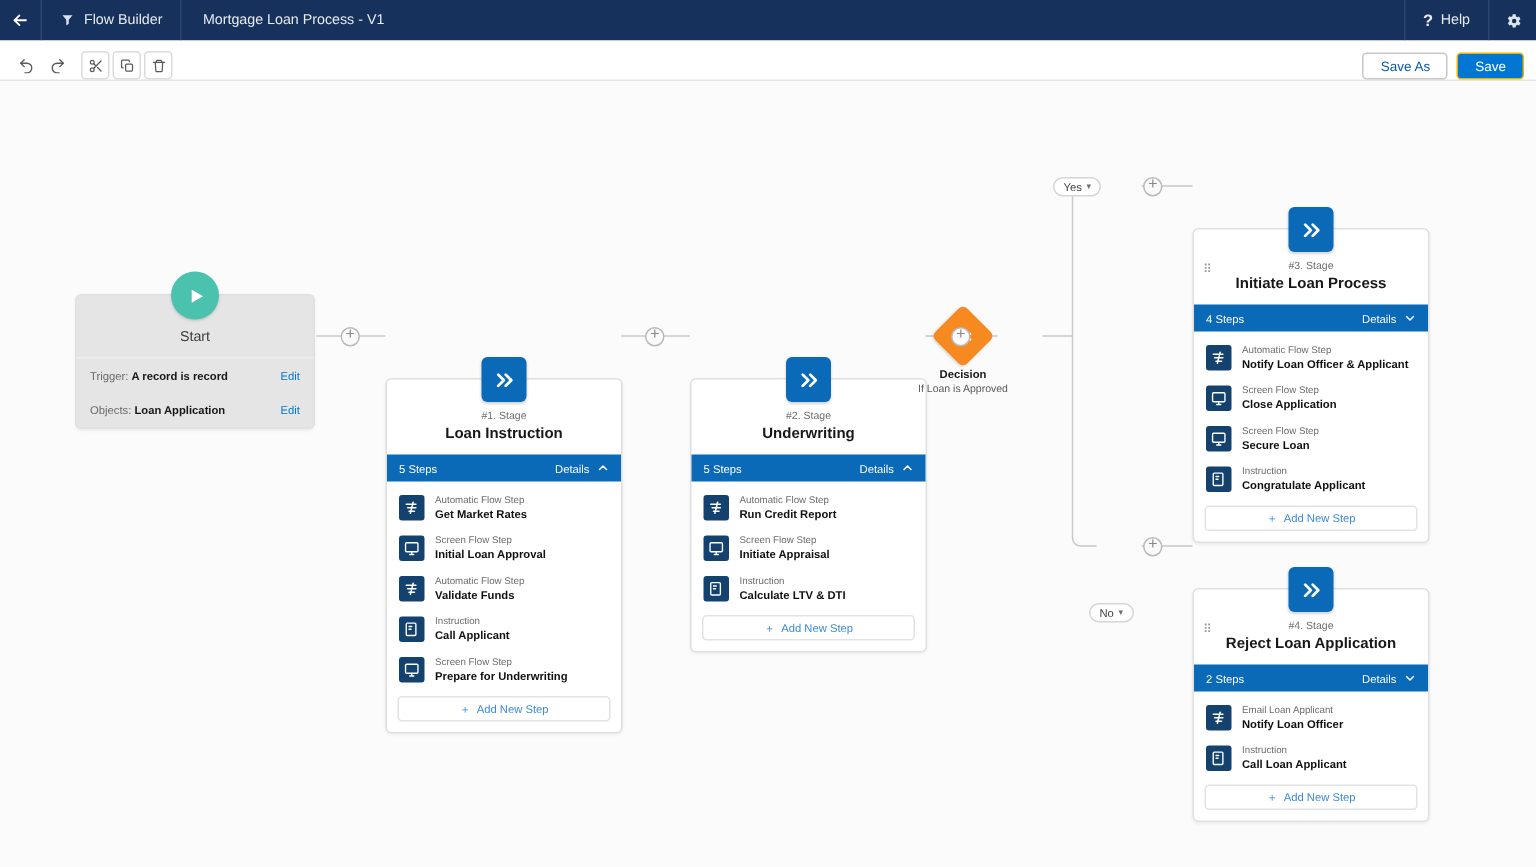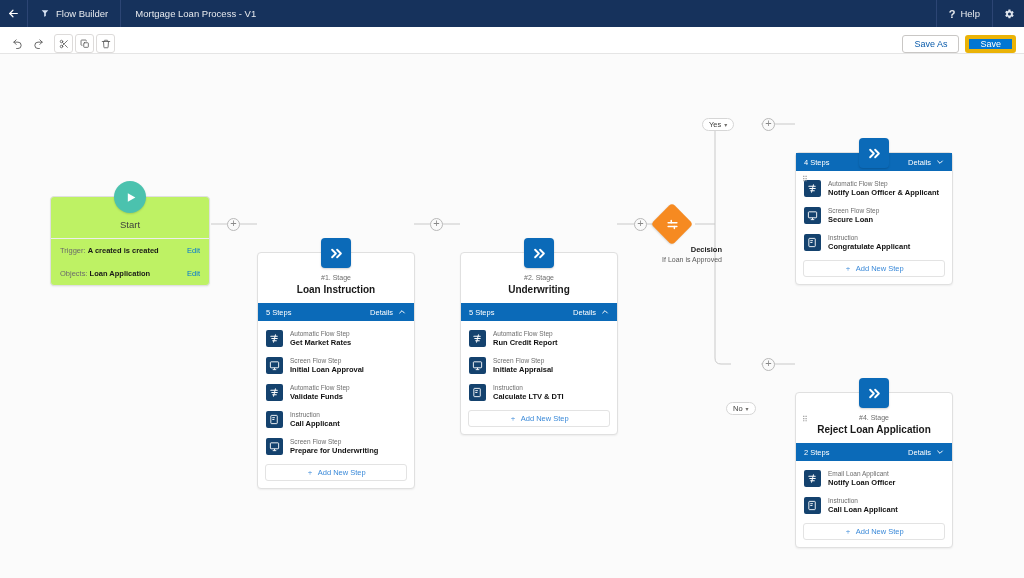--- a/index.html
+++ b/index.html
@@ -53,21 +53,21 @@
     width: 19px; height: 19px; display: flex; align-items: center; justify-content: center;
     border-radius: 3px; cursor: pointer; color: #706e6b;
   }
   .tool-btn.bordered { border: 1px solid #dddbda; }
   .tool-spacer { flex: 1; }
   .btn {
     height: 18px; padding: 0 11px; border-radius: 3px; font-size: 9px;
     display: flex; align-items: center; justify-content: center; cursor: pointer;
   }
   .btn-neutral { background: #fff; border: 1px solid #c9c7c5; color: #0b5cab; margin-right: 6px; }
-  .btn-brand { background: #0176d3; border: 4px solid #eab308; color: #fff; }
+  .btn-brand { background: #0176d3; border: 1px solid #eab308; color: #fff; }
 
   
   .canvas {
     position: absolute; top: 54px; left: 0; width: 1024px; height: 524px;
     background: #fbfbfb; overflow: hidden;
   }
   .wires { position: absolute; top: 0; left: 0; width: 1024px; height: 524px; }
 
   .node { position: absolute; }
 
@@ -84,21 +84,21 @@
   .branch-pill {
     position: absolute; z-index: 5; background: #ffffff;
     border: 1px solid #d6d6d6; border-radius: 9px;
     height: 13px; padding: 0 6px; display: flex; align-items: center; gap: 3px;
     font-size: 7.5px; color: #3e3e3c; cursor: pointer;
   }
   .branch-pill .car { font-size: 6px; color: #706e6b; }
 
   
   .start-card {
-    width: 160px; background: #bef264; border: 1px solid #e0e0e0; border-radius: 4px;
+    width: 160px; background: #e5e5e5; border: 1px solid #e0e0e0; border-radius: 4px;
     box-shadow: 0 1px 2px rgba(0,0,0,.06);
   }
   .start-head {
     height: 42px; display: flex; align-items: flex-end; justify-content: center;
     padding-bottom: 8px; border-bottom: 1px solid #ededed;
     font-size: 9.5px; color: #3e3e3c;
   }
   .start-play {
     position: absolute; top: -16px; left: 50%; margin-left: -16px;
     width: 32px; height: 32px; border-radius: 50%; background: #4bc2ae;
@@ -298,21 +298,21 @@
       <div class="start-card" style="position:relative;">
         <div class="start-play">
           <svg width="13" height="13" viewBox="0 0 24 24" fill="#ffffff">
               <polygon points="7,4 21,12 7,20"></polygon>
             </svg>
         </div>
         <div class="start-head">Start</div>
         <div class="start-row">
           <div>
             <span class="lbl">Trigger:</span>
-            <span class="val">A created is created</span>
+            <span class="val">A record is record</span>
           </div>
           <span class="edit">Edit</span>
         </div>
         <div class="start-row">
           <div>
             <span class="lbl">Objects:</span>
             <span class="val">Loan Application</span>
           </div>
           <span class="edit">Edit</span>
         </div>
@@ -475,21 +475,21 @@
               <div class="step-name">Calculate LTV &amp; DTI</div>
             </div>
         </div>
       </div>
       <div class="add-step">
         <span>＋</span>
         <span>Add New Step</span>
       </div>
     </div>
 
-    <div class="decision-wrap" style="left:622px; top:155px; width:100px;text-align:right;">
+    <div class="decision-wrap" style="left:592px; top:155px; width:100px;">
       <div class="diamond">
         <div class="inner">
           <svg width="15" height="15" viewBox="0 0 24 24" fill="none" stroke="#fff" stroke-width="2.4" stroke-linecap="round">
             <line x1="5" y1="9" x2="19" y2="9"></line>
               <line x1="5" y1="15" x2="19" y2="15"></line>
             <line x1="10" y1="5.5" x2="10" y2="9"></line>
               <line x1="15" y1="15" x2="15" y2="18.5"></line>
           </svg>
         </div>
       </div>
@@ -500,20 +500,24 @@
     <div class="stage" style="left:795px; top:98px;">
       <div class="stage-badge">
         <svg width="15" height="15" viewBox="0 0 24 24" fill="none" stroke="#fff" stroke-width="3" stroke-linecap="round" stroke-linejoin="round">
           <polyline points="5 6 11 12 5 18"></polyline>
             <polyline points="13 6 19 12 13 18"></polyline>
         </svg>
       </div>
       <div class="drag-handle">
           <i>⠿</i>
         </div>
+      <div class="stage-head">
+        <div class="stage-num">#3. Stage</div>
+        <div class="stage-name">Initiate Loan Process</div>
+      </div>
       <div class="stage-bar">
         <span>4 Steps</span>
         <span class="right">
           <span>Details</span>
           <svg width="8" height="8" viewBox="0 0 24 24" fill="none" stroke="#fff" stroke-width="3" stroke-linecap="round" stroke-linejoin="round">
               <polyline points="5 9 12 16 19 9"></polyline>
             </svg>
         </span>
       </div>
       <div class="steps">
@@ -534,20 +538,33 @@
         <div class="step">
           <div class="step-ico">
               <svg width="11" height="11" viewBox="0 0 24 24" fill="none" stroke="#fff" stroke-width="2">
                 <rect x="3" y="4" width="18" height="13" rx="1.5"></rect>
                 <line x1="9" y1="21" x2="15" y2="21" stroke-linecap="round"></line>
                 <line x1="12" y1="17" x2="12" y2="21"></line>
               </svg>
             </div>
           <div class="step-txt">
               <div class="step-type">Screen Flow Step</div>
+              <div class="step-name">Close Application</div>
+            </div>
+        </div>
+        <div class="step">
+          <div class="step-ico">
+              <svg width="11" height="11" viewBox="0 0 24 24" fill="none" stroke="#fff" stroke-width="2">
+                <rect x="3" y="4" width="18" height="13" rx="1.5"></rect>
+                <line x1="9" y1="21" x2="15" y2="21" stroke-linecap="round"></line>
+                <line x1="12" y1="17" x2="12" y2="21"></line>
+              </svg>
+            </div>
+          <div class="step-txt">
+              <div class="step-type">Screen Flow Step</div>
               <div class="step-name">Secure Loan</div>
             </div>
         </div>
         <div class="step">
           <div class="step-ico">
               <svg width="11" height="11" viewBox="0 0 24 24" fill="none" stroke="#fff" stroke-width="2">
                 <rect x="4" y="3" width="14" height="18" rx="1.5"></rect>
                 <line x1="8" y1="8" x2="12" y2="8" stroke-linecap="round"></line>
                 <line x1="8" y1="12" x2="11" y2="12" stroke-linecap="round"></line>
               </svg>

